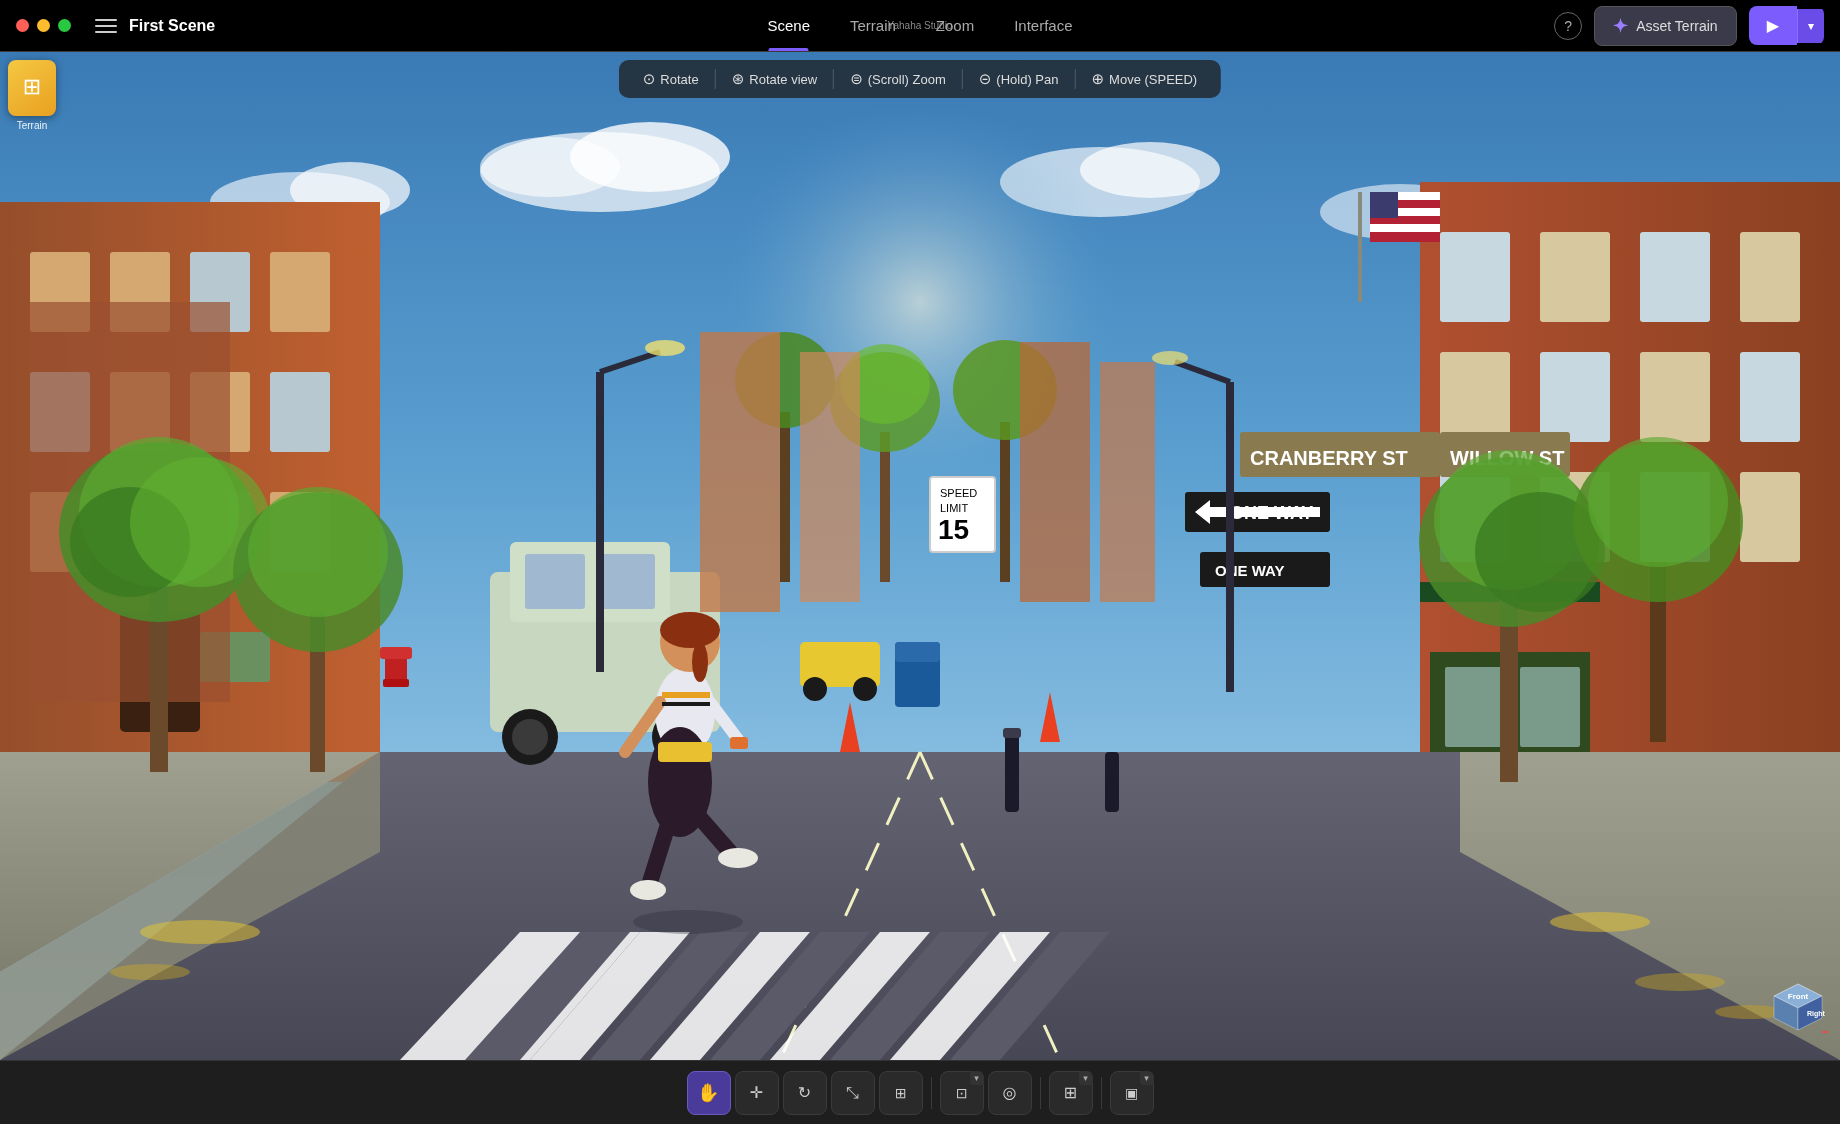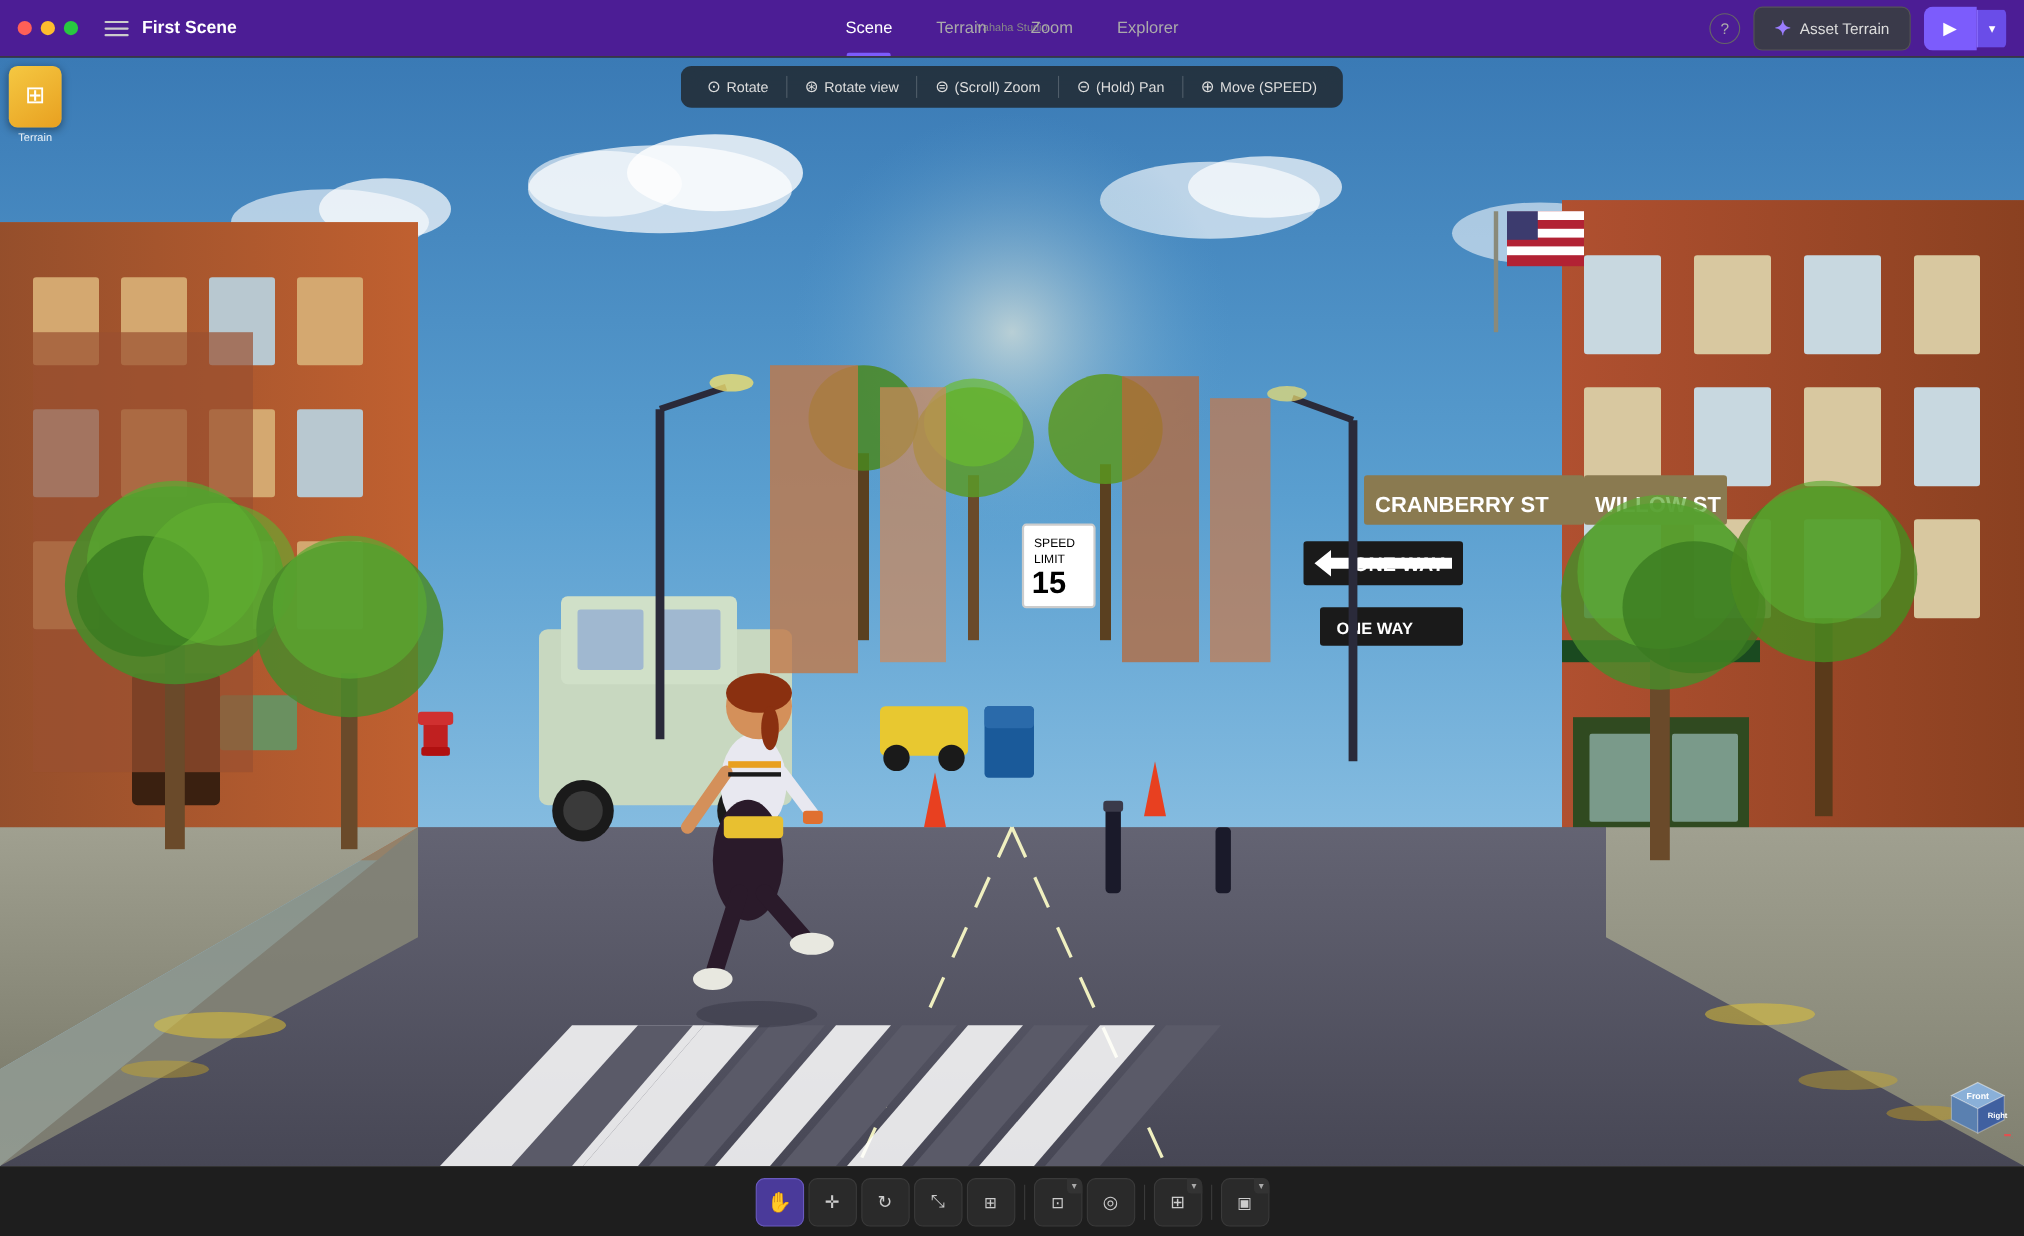--- a/index.html
+++ b/index.html
@@ -8,21 +8,21 @@
       height: 1124px;
       background: #1a1a1a;
       font-family: -apple-system, BlinkMacSystemFont, 'Segoe UI', sans-serif;
       overflow: hidden;
       position: relative;
     }
 
     
     .title-bar {
       height: 52px;
-      background: #4c1d95;
+      background: #000000;
       display: flex;
       align-items: center;
       position: relative;
       z-index: 100;
       border-bottom: 1px solid #3a3a3a;
     }
 
     .window-controls {
       display: flex;
       align-items: center;
@@ -359,21 +359,21 @@
     <div class="nav-tab active">
       <span>Scene</span>
     </div>
     <div class="nav-tab">
       <span>Terrain</span>
     </div>
     <div class="nav-tab">
       <span>Zoom</span>
     </div>
     <div class="nav-tab">
-      <span>Explorer</span>
+      <span>Interface</span>
     </div>
   </div>
 
   <div class="title-right">
     <button class="help-btn">?</button>
 
     <button class="asset-library-btn">
       <span class="plus-icon">✦</span>
       <span>Asset Terrain</span>
     </button>

